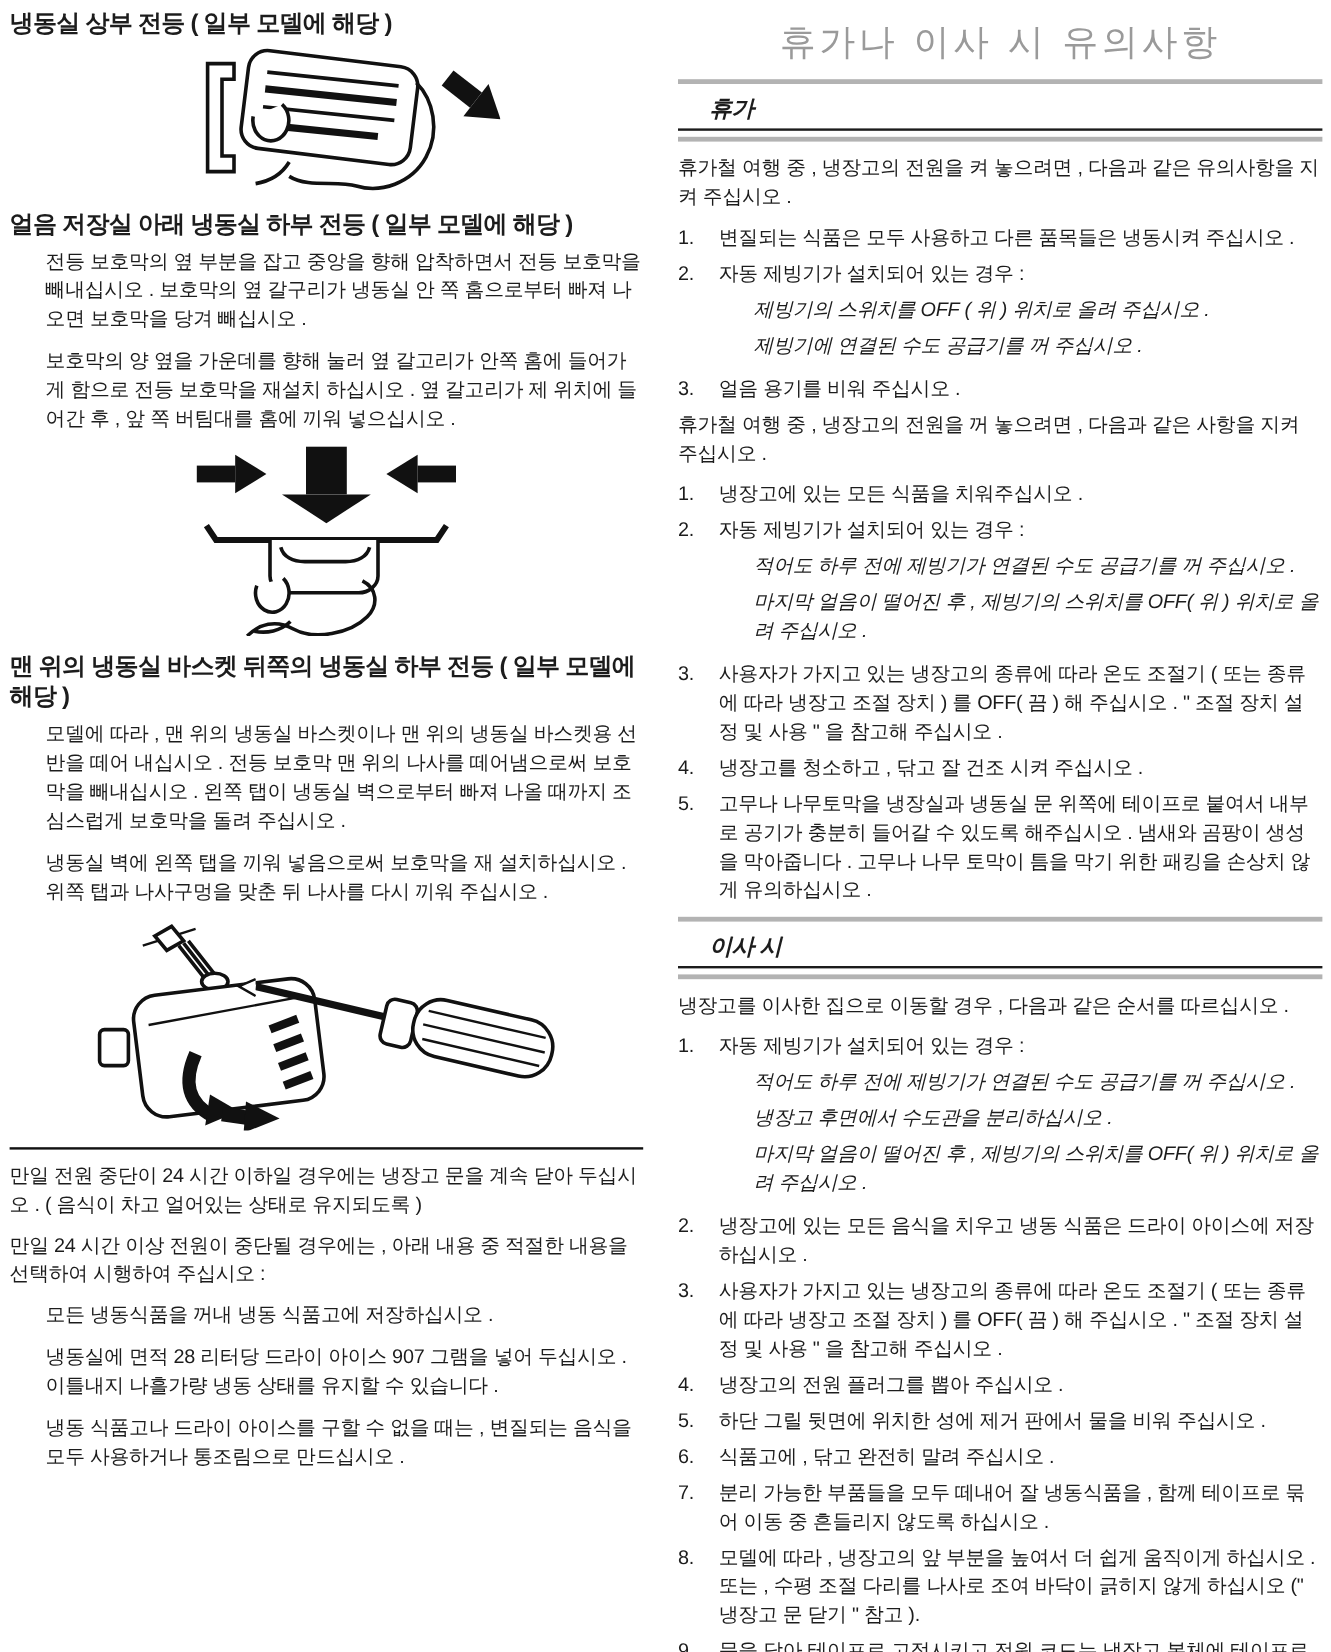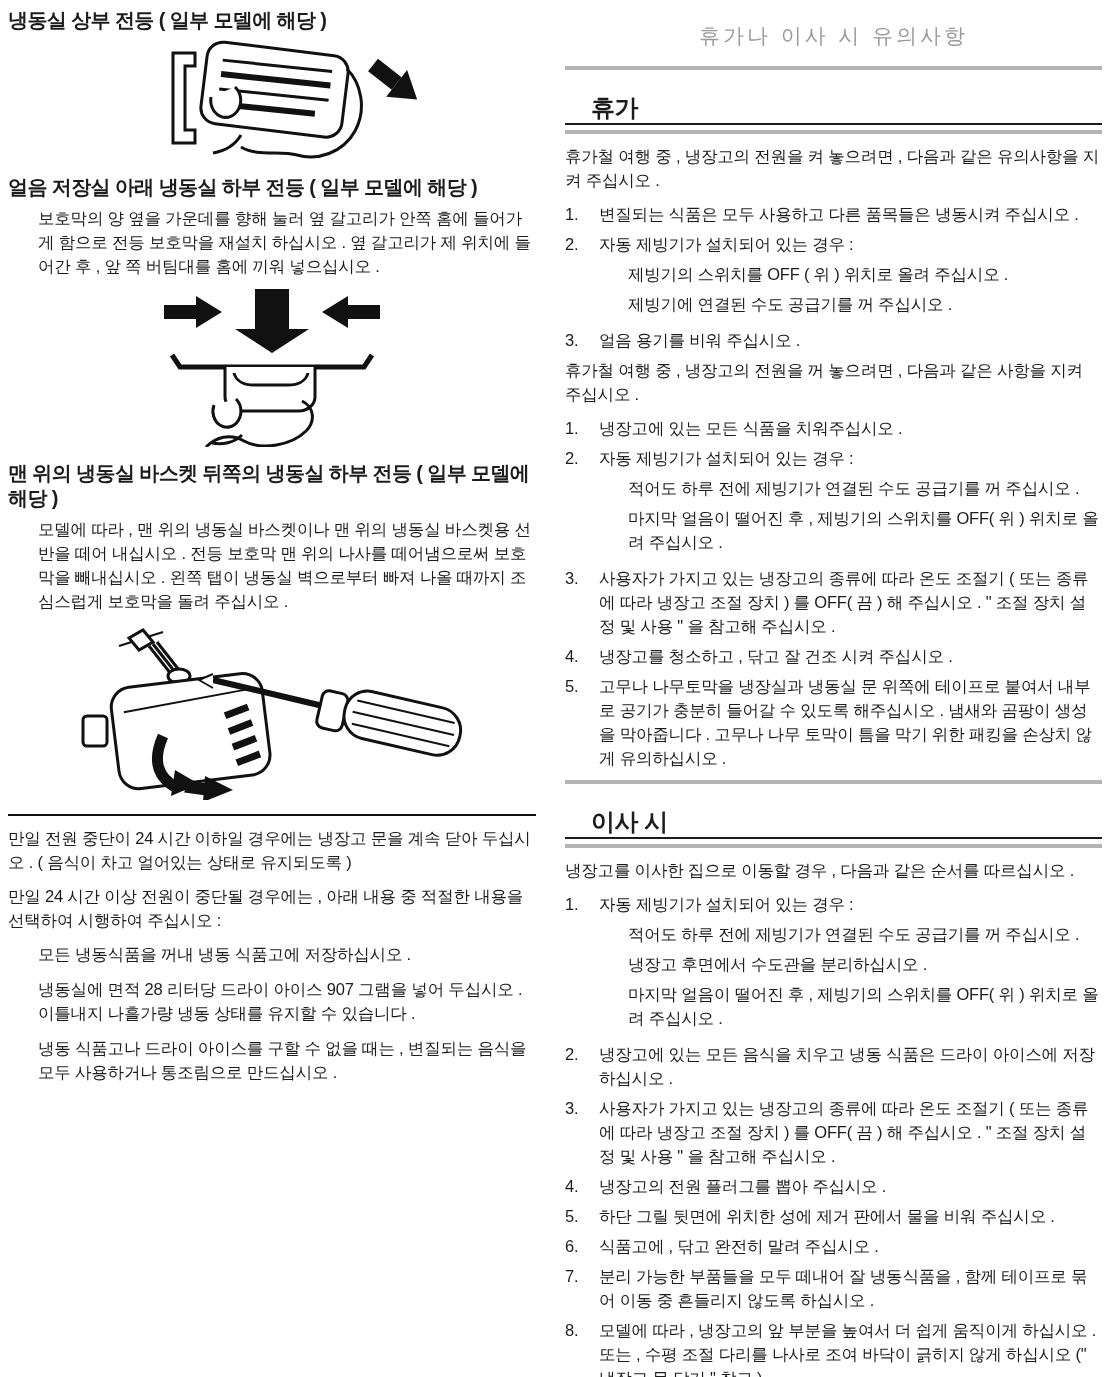--- a/index.html
+++ b/index.html
@@ -17,34 +17,34 @@
   .para { margin:0 0 11px 30px; }
   .para-flush { margin:0 0 10px 0; }
 
   .fig { display:flex; justify-content:center; margin:4px 0 6px 0; }
 
   .rule { height:2px; background:#111; margin:14px 0 10px 0; }
 
   .script-title {
     font-family:"DejaVu Serif", serif; font-weight:400;
     color:#9a9a9a; text-align:center; letter-spacing:3px;
-    font-size:21px; line-height:40px; margin:2px 0 10px 0;
+    font-size:30px; line-height:40px; margin:2px 0 10px 0;
   }
 
   .sec-head { margin:10px 0 10px 0; }
   .sec-head .bar { height:4px; background:#b3b3b3; }
   .sec-head .sec-title {
-    font-weight:700; font-size:24px; letter-spacing:-0.5px;
-    padding:26px 0 3px 26px; border-bottom:2px solid #1c1c1c; margin-bottom:5px;
+    font-weight:700; font-size:19px; letter-spacing:-0.5px;
+    padding:10px 0 3px 26px; border-bottom:2px solid #1c1c1c; margin-bottom:5px;font-style:italic;
   }
 
   .li { display:flex; margin:0 0 6px 0; }
   .li .num { flex:none; width:34px; }
   .li .txt { flex:1; }
-  .sub { margin:6px 0 6px 29px; }
+  .sub { margin:6px 0 6px 29px;font-style:italic; }
 
   .opt { margin:0 0 11px 30px; }
 
   svg { display:block; }
 </style>
 </head>
 <body>
 
 <div class="col col-left">
 
@@ -64,20 +64,21 @@
       <path d="M84,58 a15,17 0 1 0 24,-10" fill="#fff" stroke="#111" stroke-width="3"></path>
       <path d="M114,96 c-6,10 -16,16 -28,18" fill="none" stroke="#111" stroke-width="3"></path>
       <g transform="translate(246,26) rotate(38)">
         <rect x="0" y="-8" width="30" height="16" fill="#111"></rect>
         <polygon points="30,-17 56,0 30,17" fill="#111"></polygon>
       </g>
     </svg>
   </div>
 
   <h3 class="sec">얼음 저장실 아래 냉동실 하부 전등 ( 일부 모델에 해당 )</h3>
+  <p class="para">전등 보호막의 옆 부분을 잡고 중앙을 향해 압착하면서 전등 보호막을 빼내십시오 . 보호막의 옆 갈구리가 냉동실 안 쪽 홈으로부터 빠져 나오면 보호막을 당겨 빼십시오 .</p>
   <p class="para">보호막의 양 옆을 가운데를 향해 눌러 옆 갈고리가 안쪽 홈에 들어가게 함으로 전등 보호막을 재설치 하십시오 .  옆 갈고리가 제 위치에 들어간 후 , 앞 쪽 버팀대를 홈에 끼워 넣으십시오 .</p>
 
   <div class="fig">
     <svg width="300" height="158" viewBox="0 0 300 158">
       <rect x="42" y="16" width="32" height="14" fill="#111"></rect>
       <polygon points="74,7 100,23 74,39" fill="#111"></polygon>
       <rect x="226" y="16" width="32" height="14" fill="#111"></rect>
       <polygon points="226,7 200,23 226,39" fill="#111"></polygon>
       <rect x="133" y="0" width="34" height="40" fill="#111"></rect>
       <polygon points="113,40 187,40 150,64" fill="#111"></polygon>
@@ -85,20 +86,21 @@
       <path d="M103,78 v30 c0,8 8,14 16,14 h58 c8,0 16,-6 16,-14 v-30" fill="#fff" stroke="#111" stroke-width="3"></path>
       <path d="M112,84 c2,8 10,12 20,12 h34 c10,0 18,-4 20,-12" fill="none" stroke="#111" stroke-width="3"></path>
       <path d="M180,112 c12,6 14,20 4,30 c-14,14 -44,20 -62,10 c-14,-8 -28,-4 -38,6" fill="none" stroke="#111" stroke-width="3"></path>
       <path d="M92,116 a14,16 0 1 0 22,-6" fill="#fff" stroke="#111" stroke-width="3"></path>
       <path d="M120,146 c-8,8 -20,10 -30,8" fill="none" stroke="#111" stroke-width="3"></path>
     </svg>
   </div>
 
   <h3 class="sec">맨 위의 냉동실 바스켓 뒤쪽의 냉동실 하부 전등 ( 일부 모델에 해당 )</h3>
   <p class="para">모델에 따라 , 맨 위의 냉동실 바스켓이나 맨 위의 냉동실 바스켓용 선반을 떼어 내십시오 . 전등 보호막 맨 위의 나사를 떼어냄으로써 보호막을 빼내십시오 . 왼쪽 탭이 냉동실 벽으로부터 빠져 나올 때까지 조심스럽게 보호막을 돌려 주십시오 .</p>
+  <p class="para">냉동실 벽에 왼쪽 탭을 끼워 넣음으로써 보호막을 재 설치하십시오 . 위쪽 탭과 나사구멍을 맞춘 뒤 나사를 다시 끼워 주십시오 .</p>
 
   <div class="fig">
     <svg width="410" height="176" viewBox="0 0 410 176">
       <line x1="52" y1="22" x2="96" y2="8" stroke="#111" stroke-width="2"></line>
       <path d="M62,14 l14,-8 10,12 -14,8 z" fill="#fff" stroke="#111" stroke-width="3"></path>
       <path d="M82,22 l22,28 m-18,-30 l22,28 m-18,-30 l22,28" stroke="#111" stroke-width="3" fill="none"></path>
       <ellipse cx="112" cy="52" rx="11" ry="7" fill="#fff" stroke="#111" stroke-width="3"></ellipse>
       <g transform="rotate(-7 125 110)">
         <rect x="48" y="56" width="152" height="102" rx="20" fill="#fff" stroke="#111" stroke-width="3"></rect>
         <line x1="60" y1="80" x2="192" y2="72" stroke="#111" stroke-width="2"></line>

